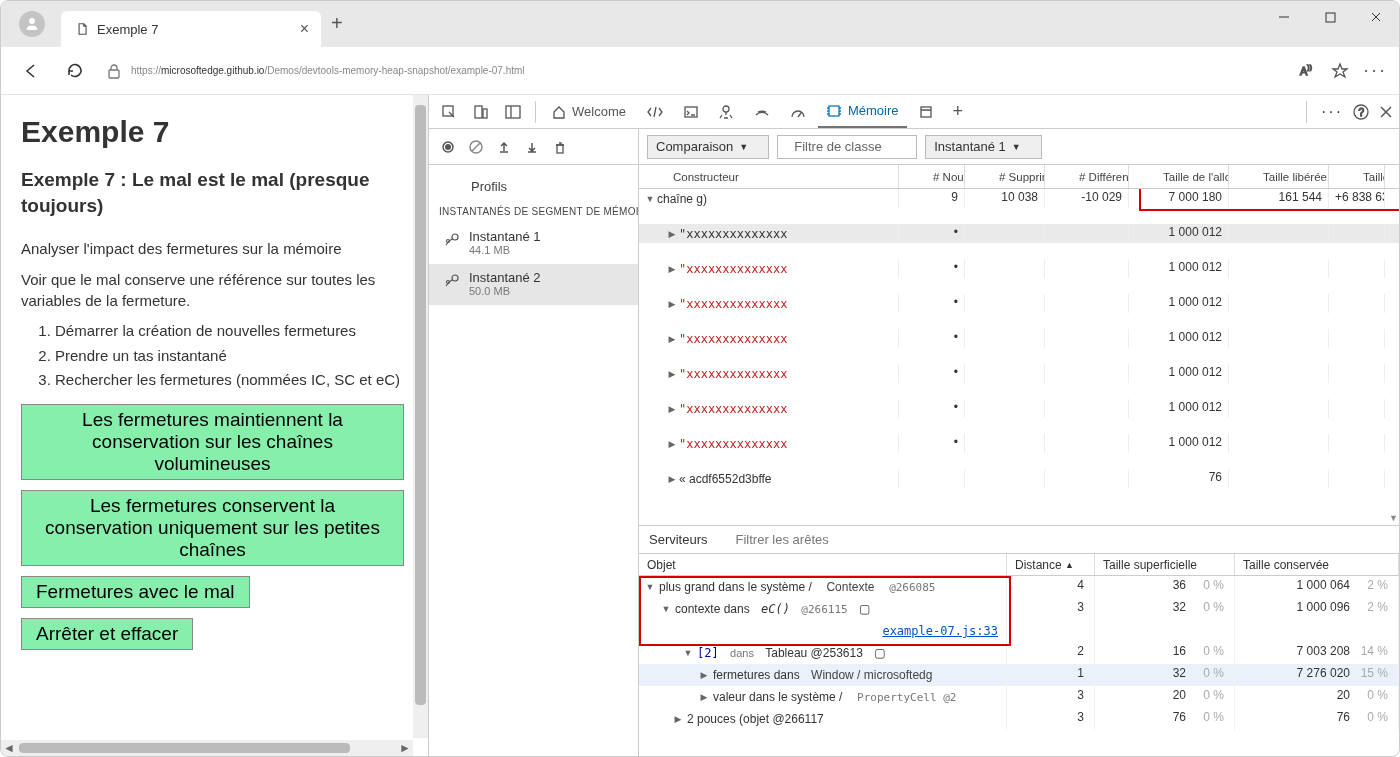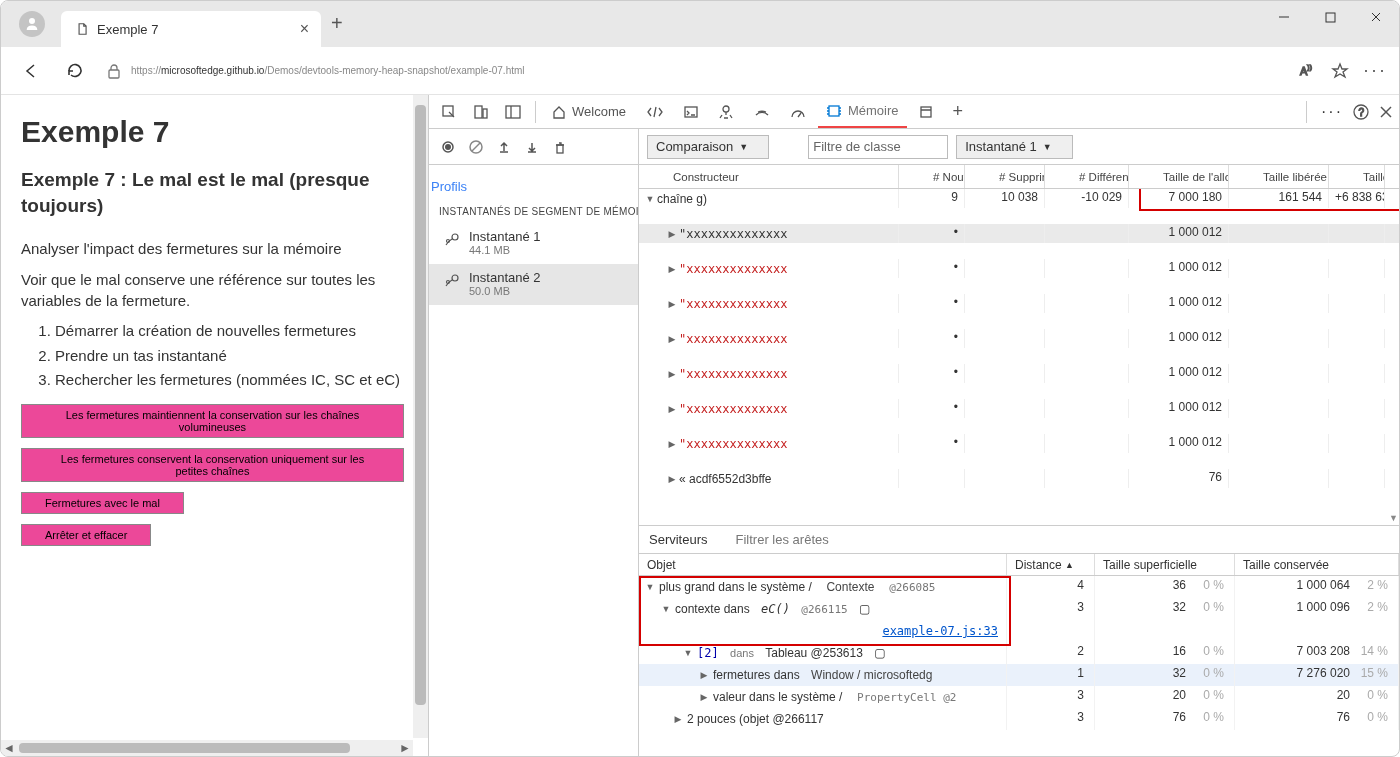--- a/index.html
+++ b/index.html
@@ -25,54 +25,54 @@
 .addr-right { display:flex; gap:14px; align-items:center; color:#555; }
 
 .split { display:flex; height:calc(100% - 94px); }
 .page-col { width:428px; border-right:1px solid #ccc; position:relative; overflow:hidden; }
 .page-inner { padding:16px 24px 16px 20px; font-size:15px; height:calc(100% - 18px); overflow:hidden; }
 .page-inner h1 { font-size:30px; font-weight:600; margin:4px 0 18px; }
 .page-inner h2 { font-size:19px; font-weight:600; margin:0 0 20px; line-height:1.35; }
 .page-inner p { margin:10px 0; line-height:1.4; }
 .page-inner ol { margin:8px 0 14px 34px; }
 .page-inner ol li { margin:4px 0; line-height:1.35; }
-.page-inner button.act { display:block; border:1px solid #888; background:#ec4899; padding:4px 23px; font-size:11px; margin:10px 0; cursor:pointer; }
+.page-inner button.act { display:block; border:1px solid #888; background:#86efac; padding:4px 14px; font-size:19px; margin:10px 0; cursor:pointer; }
 .page-vscroll { position:absolute; right:0; top:0; width:15px; height:calc(100% - 18px); background:#efefef; }
 .page-vscroll .thumb { position:absolute; left:2px; right:2px; top:10px; height:600px; background:#bbb; border-radius:4px; }
 .page-hscroll { position:absolute; bottom:0; left:0; right:15px; height:16px; background:#efefef; display:flex; align-items:center; }
 .page-hscroll .arrow { width:16px; text-align:center; color:#666; }
 .page-hscroll .track { flex:1; height:10px; background:#efefef; position:relative; margin:0 2px; }
 .page-hscroll .track .thumb { position:absolute; left:0; width:88%; height:10px; background:#bbb; border-radius:4px; }
 
 .devtools { flex:1; display:flex; flex-direction:column; }
 .dt-tabs { height:34px; border-bottom:1px solid #ccc; display:flex; align-items:center; padding:0 6px; gap:4px; }
 .dt-icon { width:28px; height:28px; display:flex; align-items:center; justify-content:center; color:#555; }
 .dt-sep { width:1px; height:22px; background:#ccc; margin:0 4px; }
 .dt-tab { display:flex; align-items:center; gap:6px; padding:0 8px; height:32px; color:#555; font-size:13px; }
-.dt-tab.active { color:#737373; border-bottom:2px solid #ef4444; }
+.dt-tab.active { color:#0369a1; border-bottom:2px solid #737373; }
 .dt-spacer { flex:1; }
 .dt-right { display:flex; gap:10px; align-items:center; }
 
 .mem-body { flex:1; display:flex; }
 .profiles { width:210px; border-right:1px solid #ccc; display:flex; flex-direction:column; }
 .prof-toolbar { height:36px; display:flex; align-items:center; gap:10px; border-bottom:1px solid #ccc; padding:0 10px; }
 .prof-toolbar .ico { width:18px; display:flex; justify-content:center; color:#555; }
-.prof-label { padding:14px 2px 8px; font-size:13px; color:#3b82f6; }
+.prof-label { padding:14px 26px 8px; font-size:13px; color:#404040;margin-left:16px; }
 .prof-section { padding:4px 10px 6px; font-size:10px; letter-spacing:0.3px; color:#444; white-space:nowrap; overflow:hidden; }
 .snap { display:flex; align-items:flex-start; gap:8px; padding:6px 10px 8px 14px; cursor:pointer; }
 .snap.sel { background:#e6e6e6; }
 .snap-name { font-size:13px; color:#333; }
 .snap-size { font-size:11px; color:#777; }
 .snap-ico { color:#555; margin-top:2px; }
 
 .cmp { flex:1; display:flex; flex-direction:column; }
 .cmp-toolbar { height:36px; border-bottom:1px solid #ccc; display:flex; align-items:center; gap:8px; padding:0 8px; }
 .cmp-select { border:1px solid #bbb; background:#efefef; height:24px; padding:0 20px 0 8px; font-size:13px; display:flex; align-items:center; gap:6px; }
 .cmp-select .caret { font-size:9px; }
-.cmp-input { border:1px solid #bbb; height:24px; padding:0 4px; font-size:13px; flex:0 0 140px; color:#666; display:flex; align-items:center; white-space:nowrap;margin-left:31px; }
+.cmp-input { border:1px solid #bbb; height:24px; padding:0 16px; font-size:13px; flex:0 0 140px; color:#666; display:flex; align-items:center; white-space:nowrap; }
 
 .grid-hdr, .grid-row { display:grid; grid-template-columns: 260px 66px 80px 84px 100px 100px 1fr 14px; }
 .grid-hdr { height:24px; background:#fff; border-bottom:1px solid #ccc; font-size:11.5px; color:#444; }
 .grid-hdr > div { border-right:1px solid #ddd; padding:4px 6px; display:flex; align-items:center; white-space:nowrap; overflow:hidden;margin-left:28px; }
 .grid-hdr > div:last-child { border:none; }
 .grid-rows { flex:1 1 150px; overflow:hidden; border-bottom:1px solid #ccc; position:relative; display:flex; flex-direction:column;gap:16px; }
 .grid-row { height:19px; font-size:12px; }
 .grid-row > div { padding:1px 6px; border-right:1px solid #eee; white-space:nowrap; overflow:hidden; }
 .grid-row > div:last-child { border:none; }
 .grid-row.sel { background:#eaeaea; }

